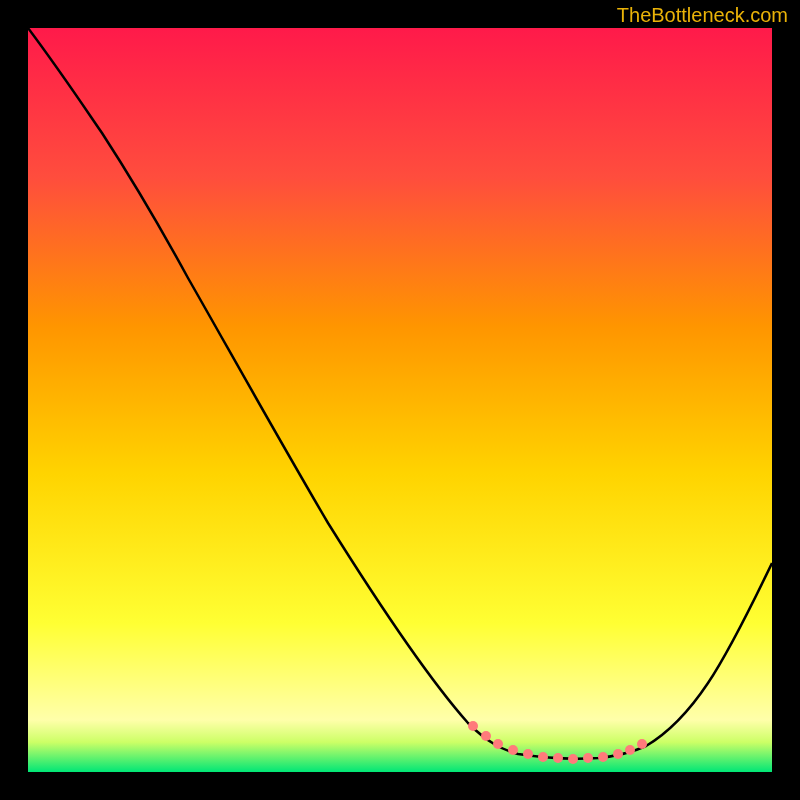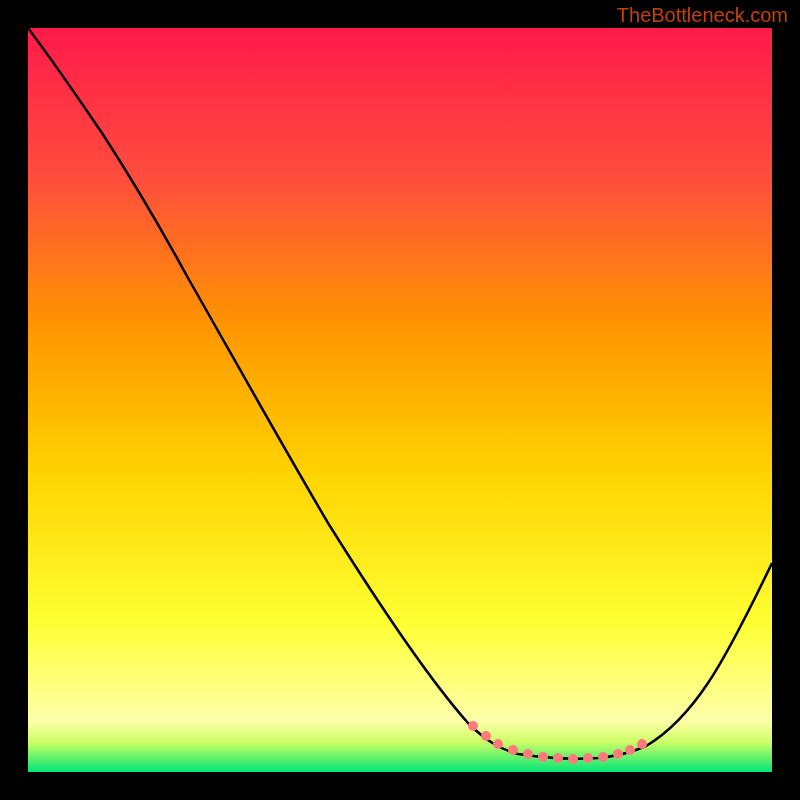--- a/index.html
+++ b/index.html
@@ -11,21 +11,21 @@
       width: 800px;
       height: 800px;
       background: #000;
       position: relative;
       font-family: Arial, sans-serif;
     }
     .watermark {
       position: absolute;
       top: 4px;
       right: 12px;
-      color: #c2410c;
+      color: #eab308;
       font-size: 20px;
       font-weight: 500;
       z-index: 10;
     }
     .chart-area {
       position: absolute;
       top: 28px;
       left: 28px;
       width: 744px;
       height: 744px;

